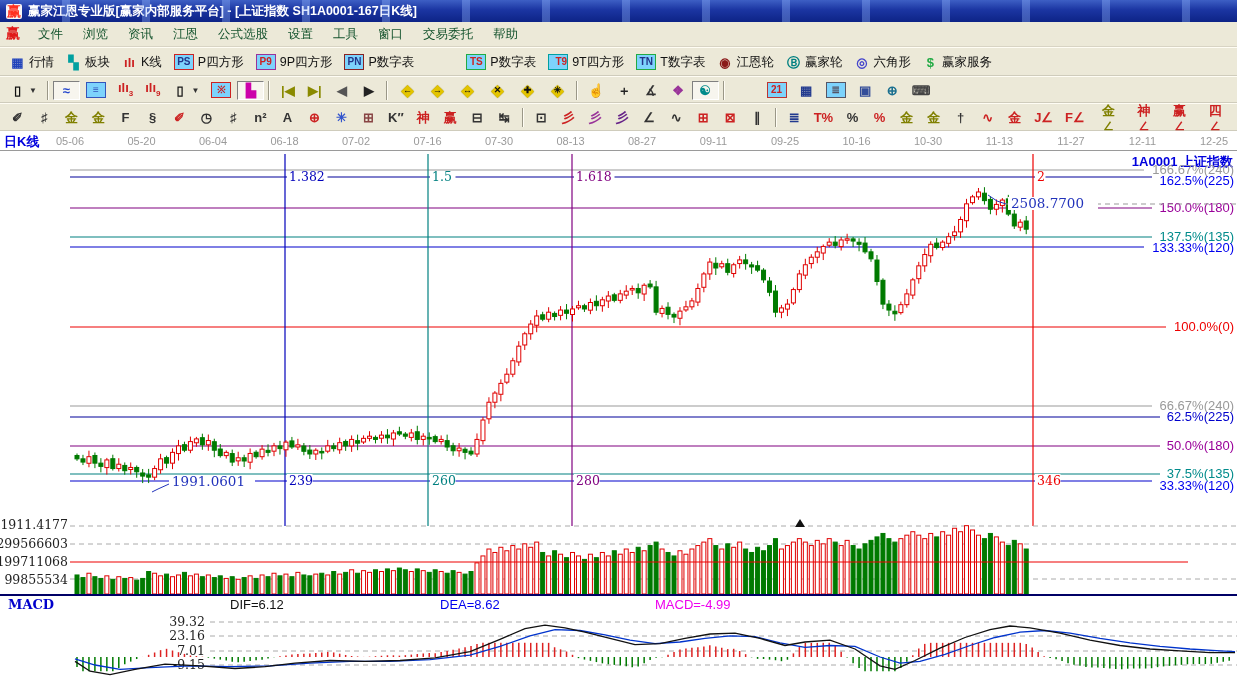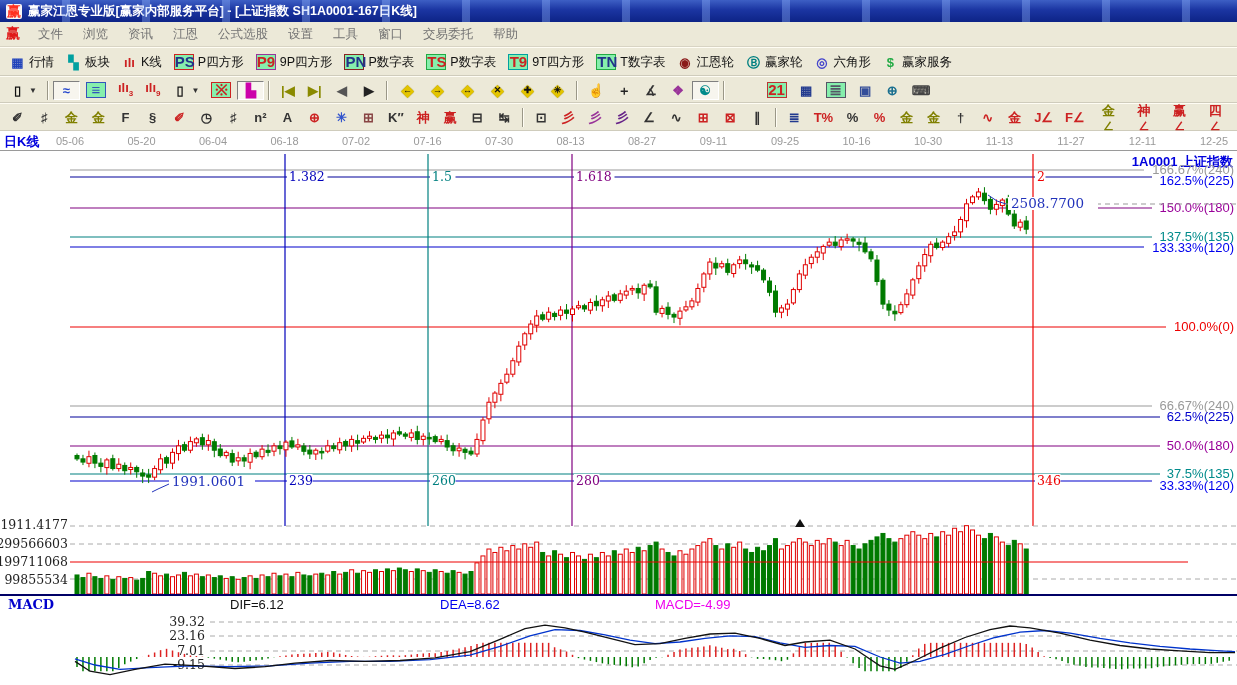--- a/index.html
+++ b/index.html
@@ -8,30 +8,30 @@
   .titlebar{height:22px;display:flex;align-items:center;gap:6px;padding:0 6px;
     background:linear-gradient(180deg,#3d5fc4 0%,#1b35a2 45%,#0d2386 100%);
     position:relative;}
   .titlebar::after{content:"";position:absolute;inset:0;
     background:repeating-linear-gradient(90deg,rgba(255,255,255,0) 0 62px,rgba(150,185,255,.35) 62px 70px,rgba(255,255,255,0) 70px 80px);
     pointer-events:none;}
   .title-logo{color:#ff3020;font-weight:bold;font-size:14px;background:#f6f6f6;border-radius:2px;padding:0 1px;line-height:15px;}
   .title-text{color:#fff;font-size:12.5px;font-weight:bold;white-space:nowrap;}
   .menubar{height:24px;background:#ece9d8;display:flex;align-items:center;padding:0 4px;border-bottom:1px solid #d8d4c4;}
   .menu-logo{color:#e01818;font-weight:bold;font-size:14px;margin:0 8px 0 2px;}
-  .menu-item{font-size:12.5px;color:#737373;padding:7px 10px;cursor:default;}
+  .menu-item{font-size:12.5px;color:#14532d;padding:7px 10px;cursor:default;}
   .toolbar{background:#ece9d8;display:flex;align-items:center;padding:0 4px;border-top:1px solid #fffdf4;box-shadow:inset 0 -1px 0 #cfccbc;}
   #toolbar1{height:28px;}
   #toolbar2{height:26px;}
   #toolbar3{height:27px;}
   .tbtn{display:inline-flex;align-items:center;gap:4px;padding:1px 5px;font-size:12.5px;color:#111;border:1px solid transparent;cursor:default;}
   .tbtn.selected{border-color:#808080 #ffffff #ffffff #808080;background:#f7f5ee;}
   .tsep{width:0;height:19px;border-left:1px solid #9a9787;border-right:1px solid #fffdf4;margin:0 4px;}
   .ticon{display:inline-block;min-width:15px;text-align:center;font-size:13px;line-height:15px;font-weight:bold;}
-  .icon-box{display:inline-block;width:18px;height:14px;line-height:14px;border:1px solid;font-size:15px;text-align:center;font-weight:bold;background:#86efac;}
+  .icon-box{display:inline-block;width:18px;height:14px;line-height:14px;border:1px solid;font-size:10px;text-align:center;font-weight:bold;background:#7dd3fc;}
   .diamond{position:relative;display:inline-block;width:18px;height:17px;}
   .diamond .d{position:absolute;inset:0;color:#e3c400;font-size:17px;line-height:17px;text-align:center;text-shadow:0 0 1px #887700;}
   .diamond .o{position:absolute;inset:0;color:#111;font-size:9px;line-height:17px;text-align:center;font-weight:bold;}
   .sub{font-size:8px;vertical-align:sub;}
   .chart-area{position:relative;width:1237px;height:558px;background:#fff;}
   svg text{user-select:none;}
   .t-date{font:11px "Liberation Sans",sans-serif;fill:#9a9a9a;}
   .t-bluebold{font:bold 13px "Liberation Sans",sans-serif;fill:#0000dd;}
   .t-right{font:13px "Liberation Sans",sans-serif;}
   .t-ser{font:12.5px "DejaVu Serif",serif;fill:#222;}
@@ -80,21 +80,21 @@
       </span>
       <span class="tbtn">
         <span class="icon-box" style="border-color: rgb(153, 51, 153); color: rgb(204, 34, 34);">P9</span>
         <span>9P四方形</span>
       </span>
       <span class="tbtn">
         <span class="icon-box" style="border-color: rgb(136, 34, 34); color: rgb(34, 51, 136);">PN</span>
         <span>P数字表</span>
       </span>
       <span class="tbtn">
-        <span class="icon-box" style="border-color: rgb(34, 170, 68); color: rgb(204, 34, 34);">TS</span>
+        <span class="icon-box" style="border-color: rgb(34, 170, 68); color: rgb(204, 34, 34); margin-left: 40px;">TS</span>
         <span>P数字表</span>
       </span>
       <span class="tbtn">
         <span class="icon-box" style="border-color: rgb(0, 160, 160); color: rgb(204, 34, 34); text-align: right;">T9</span>
         <span>9T四方形</span>
       </span>
       <span class="tbtn">
         <span class="icon-box" style="border-color: rgb(34, 170, 68); color: rgb(34, 51, 136);">TN</span>
         <span>T数字表</span>
       </span>

